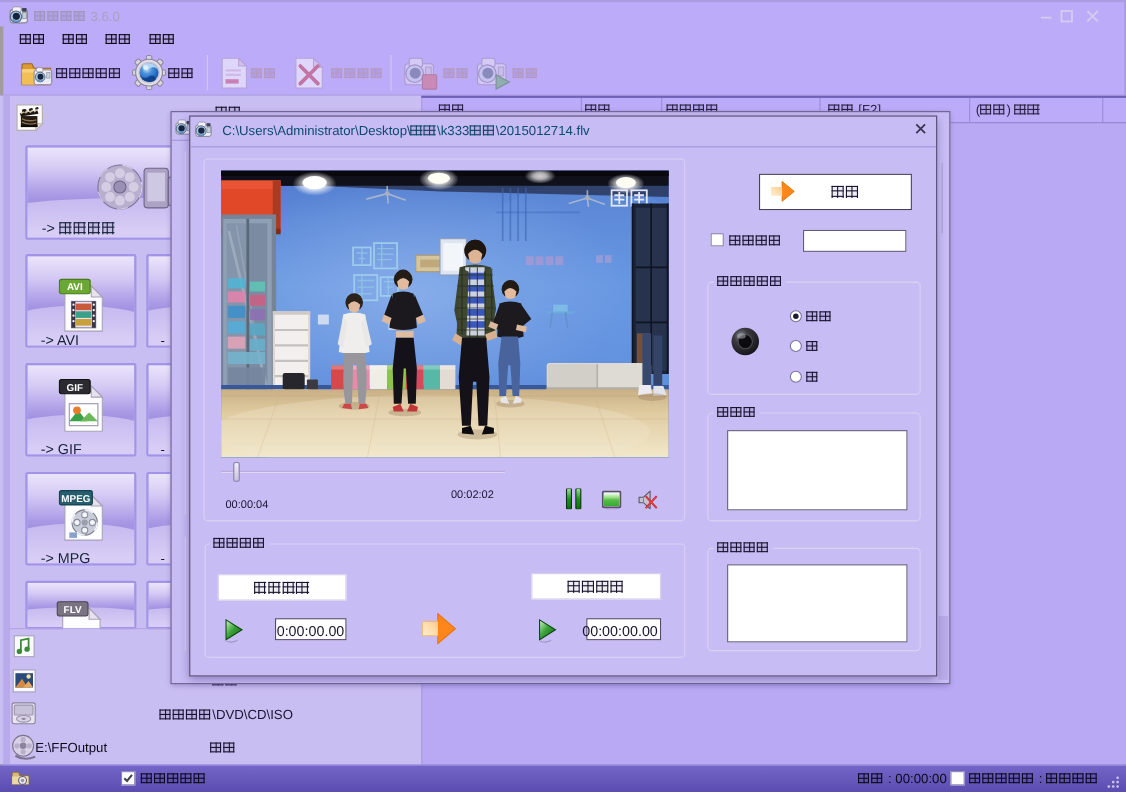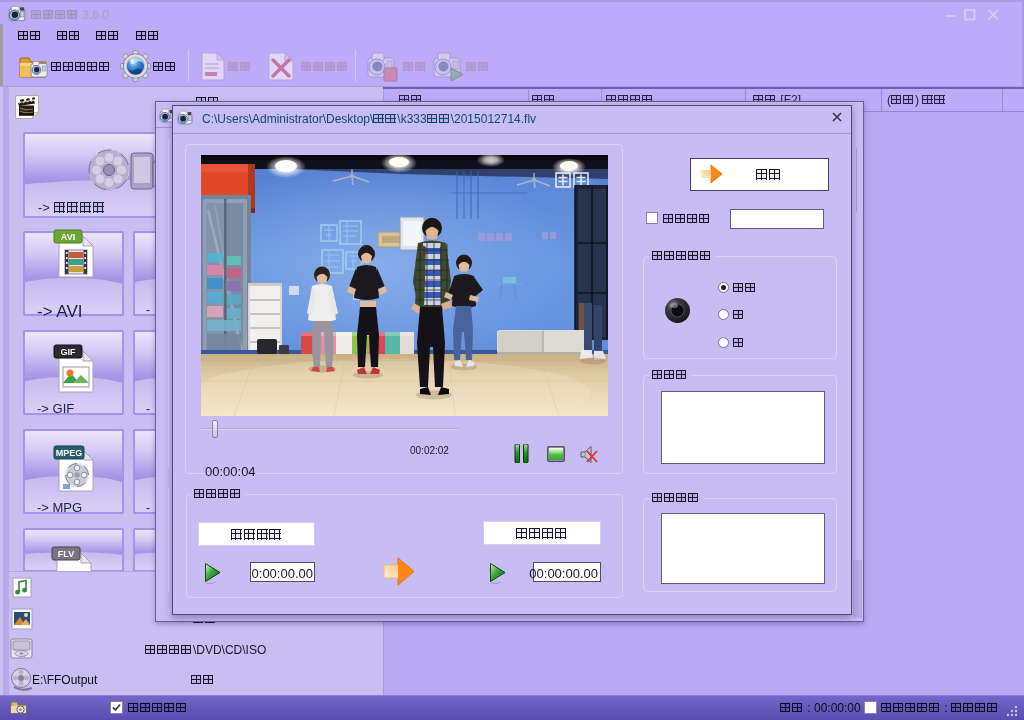--- a/index.html
+++ b/index.html
@@ -172,42 +172,42 @@
 <circle cx="15" cy="32" r="4.5" fill="#d4cde4"></circle>
       <circle cx="33" cy="32" r="4.5" fill="#d4cde4"></circle>
 <rect x="46" y="6" width="22" height="36" rx="3" fill="#aca2c4" stroke="#6e6488"></rect>
 <rect x="49" y="10" width="16" height="26" fill="#cfc8e2"></rect>
 <rect x="68" y="14" width="9" height="26" rx="2" fill="#b5abc9" stroke="#6e6488"></rect>
 <rect x="69.5" y="17" width="6" height="19" fill="#d8d2e8"></rect>
 </svg></div>
 <div class="abs" style="left:38px;top:200px;font-size:13px;color:#18223c">-&gt; <i class="c"></i><i class="c"></i><i class="c"></i><i class="c"></i></div>
 
 <div class="btnface" style="left:23px;top:231px;width:101px;height:85px"></div>
-<div class="abs" style="left:53px;top:228px;width:43px;height:50px">
+<div class="abs" style="left:53px;top:252px;width:43px;height:50px">
 <svg width="43" height="50" viewBox="0 0 43 50">
 <path d="M6 8 L30 8 L40 18 L40 49 L6 49 Z" fill="#fdfdff" stroke="#a8a2b8"></path>
 <path d="M30 8 L30 18 L40 18 Z" fill="#e6e2ee" stroke="#a8a2b8"></path>
 <rect x="1" y="2" width="28" height="13" rx="2" fill="#6aa832" stroke="#4a7a1e"></rect>
 <text x="15" y="12" font-size="9" font-weight="bold" fill="#fff" text-anchor="middle" font-family="Liberation Sans">AVI</text>
 <rect x="12" y="22" width="22" height="24" fill="#e8e2f0" stroke="#8a84a0"></rect>
 <rect x="12" y="22" width="3.5" height="24" fill="#3a3444"></rect>
       <rect x="30.5" y="22" width="3.5" height="24" fill="#3a3444"></rect>
 <rect x="16" y="24" width="14" height="6" fill="#c85a3a"></rect>
       <rect x="16" y="31" width="14" height="6" fill="#3aa08a"></rect>
 <rect x="16" y="38" width="14" height="6" fill="#c8a03a"></rect>
 <circle cx="13.8" cy="25" r="1" fill="#fff"></circle>
       <circle cx="13.8" cy="30" r="1" fill="#fff"></circle>
       <circle cx="13.8" cy="35" r="1" fill="#fff"></circle>
       <circle cx="13.8" cy="40" r="1" fill="#fff"></circle>
 <circle cx="32.2" cy="25" r="1" fill="#fff"></circle>
       <circle cx="32.2" cy="30" r="1" fill="#fff"></circle>
       <circle cx="32.2" cy="35" r="1" fill="#fff"></circle>
       <circle cx="32.2" cy="40" r="1" fill="#fff"></circle>
 </svg></div>
-<div class="abs" style="left:37px;top:302px;font-size:17px;color:#18223c">-&gt; AVI</div>
+<div class="abs" style="left:37px;top:302px;font-size:13px;color:#18223c">-&gt; AVI</div>
 
 <div class="btnface" style="left:23px;top:330px;width:101px;height:85px"></div>
 <div class="abs" style="left:53px;top:343px;width:43px;height:50px">
 <svg width="43" height="50" viewBox="0 0 43 50">
 <path d="M6 8 L30 8 L40 18 L40 49 L6 49 Z" fill="#fdfdff" stroke="#a8a2b8"></path>
 <path d="M30 8 L30 18 L40 18 Z" fill="#e6e2ee" stroke="#a8a2b8"></path>
 <rect x="1" y="2" width="28" height="13" rx="2" fill="#2a2a30" stroke="#111"></rect>
 <text x="15" y="12" font-size="9" font-weight="bold" fill="#fff" text-anchor="middle" font-family="Liberation Sans">GIF</text>
 <rect x="10" y="24" width="26" height="20" fill="#fff" stroke="#9a94b0"></rect>
 <path d="M10 40 L18 30 L26 40 Z" fill="#3aa04a"></path>
@@ -594,21 +594,21 @@
 <path d="M255 151 l-3 24 1 30 6 0 2 -28 2 0 2 28 6 0 1 -30 -2 -24 Z" fill="#49639c"></path>
 <path d="M259 205 l-5 2 0 4 8 1 Z" fill="#e6e6e8"></path>
 <path d="M268 205 l5 2 0 4 -8 1 Z" fill="#e6e6e8"></path>
 </g>
 </svg></div>
 
 <div class="abs" style="left:201px;top:428px;width:258px;height:1px;background:#b3a6d8"></div>
 <div class="abs" style="left:201px;top:429px;width:258px;height:1px;background:#ded6f2"></div>
 <div class="abs" style="left:212px;top:420px;width:6px;height:18px;background:linear-gradient(180deg,#f0edf8,#c9c2dc);border:1px solid #8a82a8;border-radius:2px"></div>
 
-<div class="abs" style="left:205px;top:464px;font-size:13px">00:00:04</div>
+<div class="abs" style="left:205px;top:454px;font-size:10px">00:00:04</div>
 <div class="abs" style="left:410px;top:445px;font-size:10px">00:02:02</div>
 
 <div class="abs" style="left:514px;top:444px;width:16px;height:19px">
 <svg width="16" height="19" viewBox="0 0 16 19">
 <defs>
         <linearGradient id="pg" x1="0" y1="0" x2="0" y2="1">
           <stop offset="0" stop-color="#9fe49f"></stop>
           <stop offset=".5" stop-color="#1e921e"></stop>
           <stop offset="1" stop-color="#0f6f0f"></stop>
         </linearGradient>

